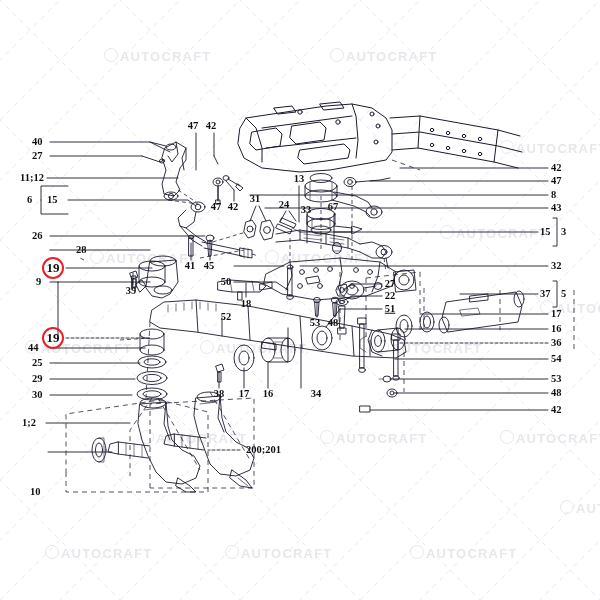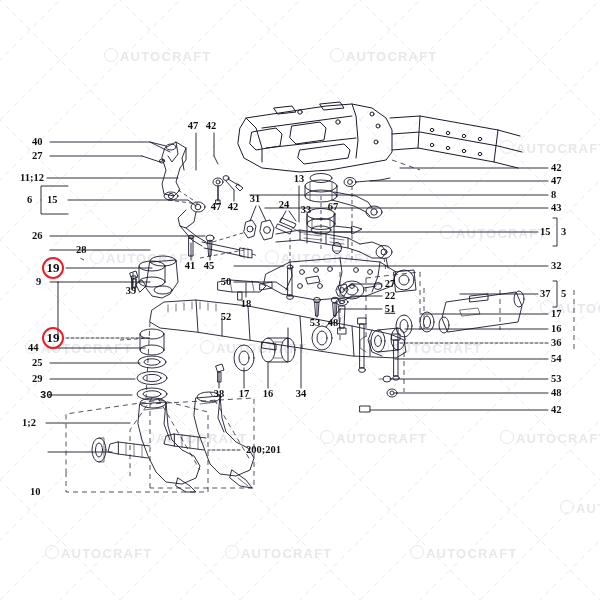--- a/index.html
+++ b/index.html
@@ -565,21 +565,21 @@
     <div class="lbl mid" style="left:32px;  top:156px;">27</div>
     <div class="lbl mid" style="left:20px;  top:178px;">11;12</div>
     <div class="lbl mid" style="left:27px;  top:200px;">6</div>
     <div class="lbl mid" style="left:47px;  top:200px;">15</div>
     <div class="lbl mid" style="left:32px;  top:236px;">26</div>
     <div class="lbl mid" style="left:32px;  top:250px;margin-left:44px;">28</div>
     <div class="lbl mid" style="left:36px;  top:282px;">9</div>
     <div class="lbl mid" style="left:28px;  top:348px;">44</div>
     <div class="lbl mid" style="left:32px;  top:363px;">25</div>
     <div class="lbl mid" style="left:32px;  top:379px;">29</div>
-    <div class="lbl mid" style="left:40px;  top:395px;font-family:Liberation Mono, monospace;">30</div>
+    <div class="lbl mid" style="left:32px;  top:395px;">30</div>
     <div class="lbl mid" style="left:22px;  top:423px;">1;2</div>
     <div class="lbl mid" style="left:30px;  top:452px;margin-top:40px;">10</div>
 
     <div class="circled" style="left:53px; top:268px;">
       <span>19</span>
     </div>
     <div class="circled" style="left:53px; top:338px;">
       <span>19</span>
     </div>
 
@@ -616,18 +616,18 @@
     <div class="lbl ctr" style="left:246px; top:304px;">18</div>
     <div class="lbl ctr" style="left:390px; top:284px;">27</div>
     <div class="lbl ctr" style="left:390px; top:296px;">22</div>
     <div class="lbl ctr" style="left:390px; top:309px;text-decoration:underline;">51</div>
     <div class="lbl ctr" style="left:315px; top:323px;">53</div>
     <div class="lbl ctr" style="left:333px; top:323px;">48</div>
     <div class="lbl ctr" style="left:131px; top:291px;">39</div>
     <div class="lbl ctr" style="left:219px; top:394px;">38</div>
     <div class="lbl ctr" style="left:244px; top:394px;">17</div>
     <div class="lbl ctr" style="left:268px; top:394px;">16</div>
-    <div class="lbl ctr" style="left:301px; top:394px;font-family:Liberation Serif, serif;">34</div>
+    <div class="lbl ctr" style="left:316px; top:394px;font-family:Liberation Serif, serif;">34</div>
     <div class="lbl mid" style="left:246px; top:450px;">200;201</div>
 
   </div>
 
 </div>
 
 </body></html>

